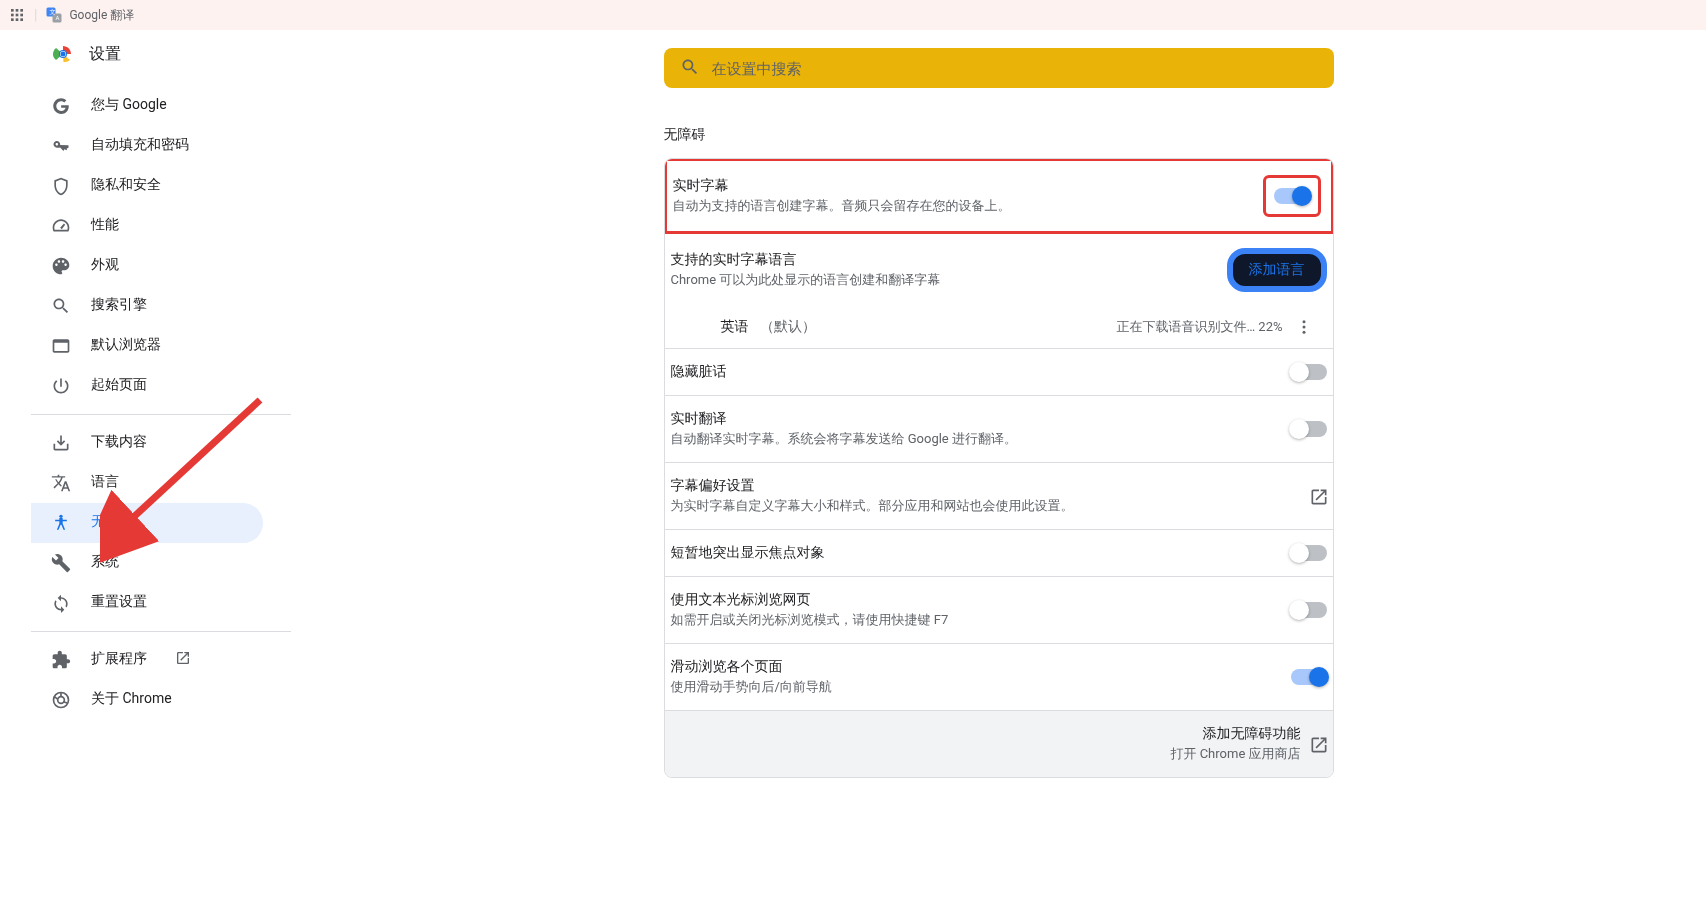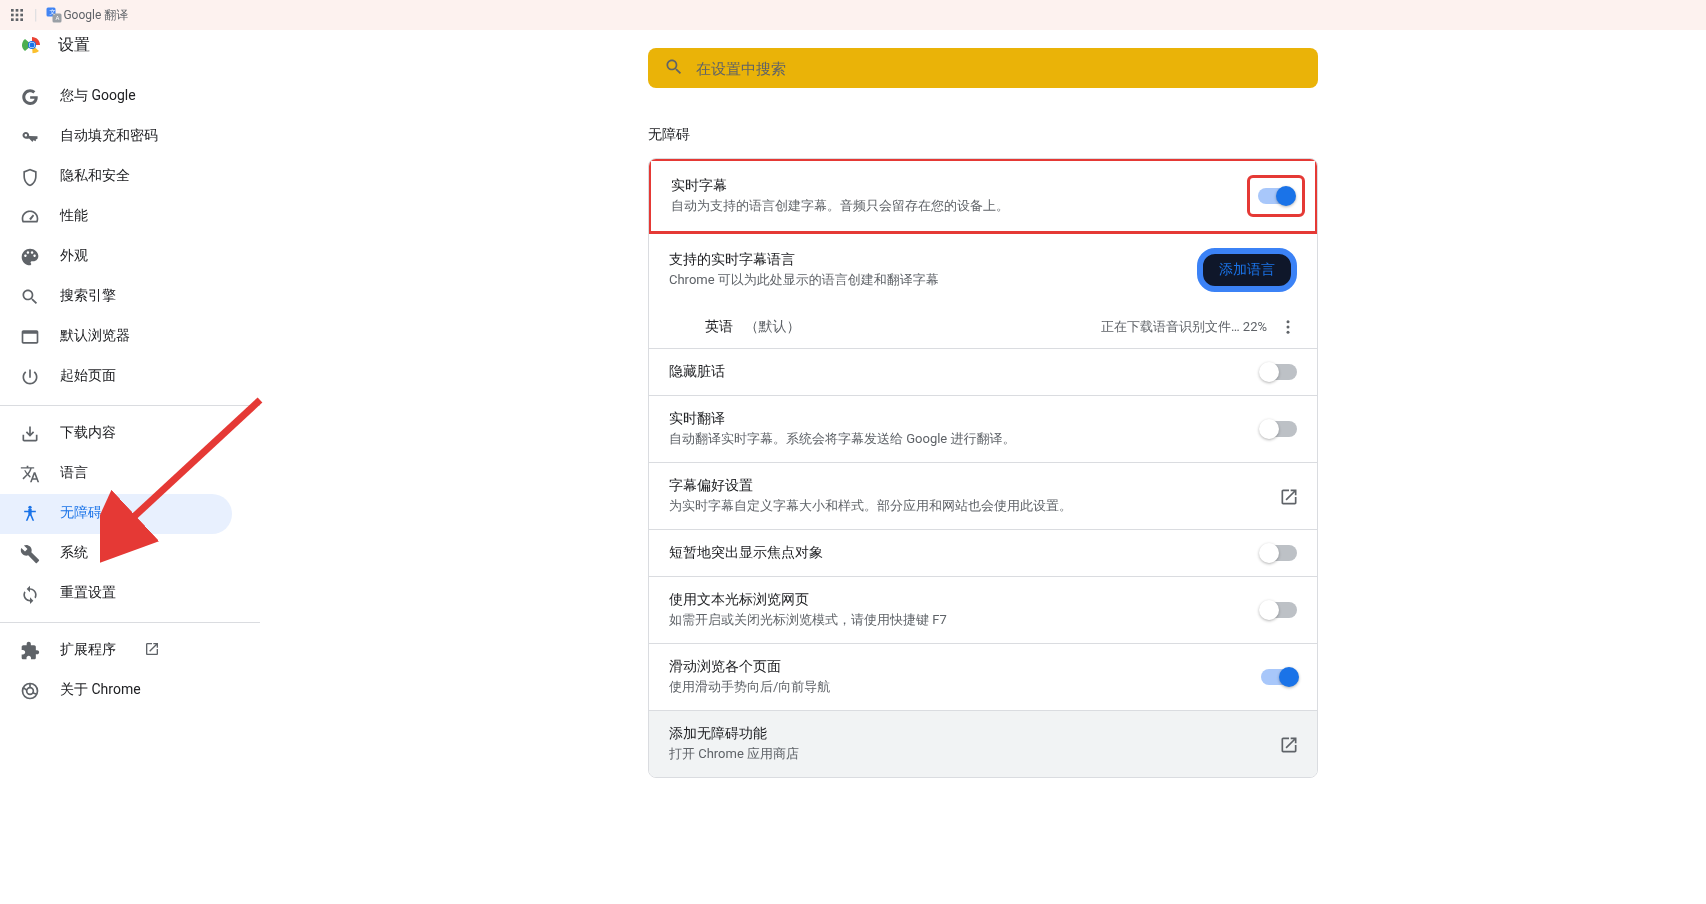--- a/index.html
+++ b/index.html
@@ -1,26 +1,26 @@
 <!DOCTYPE html>
 <html><head>
   <meta charset="utf-8">
   <style>
     * { box-sizing: border-box; margin: 0; padding: 0; }
     body { font-family: -apple-system, "Segoe UI", Roboto, "Microsoft YaHei", sans-serif; font-size: 14px; color: #202124; background: #fff; }
 
     .topbar { height: 30px; background: #fdf2ef; display: flex; align-items: center; padding-left: 8px; gap: 8px; }
     .topbar-apps { width: 18px; height: 18px; display: flex; align-items: center; justify-content: center; }
     .topbar-sep { color: #dadce0; }
-    .topbar-item { display: flex; align-items: center; font-size: 12px; color: #5f6368; }
+    .topbar-item { display: flex; align-items: center; gap: 6px; font-size: 12px; color: #5f6368; }
     .translate-icon { width: 18px; height: 18px; }
 
     .main-wrapper { display: flex; }
 
-    .sidebar { width: 260px; padding-top: 3px; }
+    .sidebar { width: 260px; padding-top: 12px; margin-left: 31px; }
     .settings-header { display: flex; align-items: center; gap: 14px; padding: 0 20px 20px 20px; }
     .chrome-logo { width: 24px; height: 24px; }
     .settings-title { font-size: 16px; font-weight: 500; }
 
     .nav-list { padding: 0; }
     .nav-item { display: flex; align-items: flex-start; gap: 20px; padding: 10px 20px; cursor: pointer; color: #202124; border-radius: 0 20px 20px 0; margin-right: 28px; }
     .nav-item.active { background: #e8f0fe; color: #1a73e8; }
     .nav-item.active .nav-icon svg path, .nav-item.active .nav-icon svg circle { fill: #1a73e8; }
     .nav-icon { width: 20px; height: 20px; display: flex; align-items: center; justify-content: center; color: #5f6368; }
     .nav-item.active .nav-icon { color: #1a73e8; }
@@ -29,23 +29,23 @@
     .ext-open { margin-left: 8px; color: #5f6368; }
 
     .content { flex: 1; padding: 18px 0 40px 0; display: flex; flex-direction: column; align-items: center; }
     .search-box { width: 670px; height: 40px; background: #eab308; border-radius: 8px; display: flex; align-items: center; padding: 16px 16px; gap: 12px; }
     .search-box input { flex: 1; border: none; background: transparent; outline: none; font-size: 15px; color: #5f6368; }
     .search-box input::placeholder { color: #5f6368; }
 
     .section-title { width: 670px; font-size: 14px; font-weight: 500; margin-top: 38px; margin-bottom: 14px; }
 
     .card { width: 670px; border: 1px solid #dadce0; border-radius: 8px; overflow: hidden; background: #fff; }
-    .row { padding: 14px 20px; display: flex; align-items: center; justify-content: space-between; border-bottom: 1px solid #dadce0; gap: 8px; }
+    .row { padding: 14px 6px; display: flex; align-items: center; justify-content: space-between; border-bottom: 1px solid #dadce0; gap: 8px; }
     .row:last-child { border-bottom: none; }
-    .row.hovered { background: #f1f3f4; }
+    .row.hovered { background: #f1f3f4; text-align: right; }
     .row-text { flex: 1; }
     .row-title { font-size: 14px; color: #202124; }
     .row-desc { font-size: 13px; color: #5f6368; margin-top: 2px; }
     .highlight-toggle-box { border: 3px solid #e53935; padding: 10px 8px; border-radius: 6px; }
 
     .sub-row { padding: 12px 20px 12px 56px; display: flex; justify-content: space-between; border-bottom: 1px solid #dadce0; }
     .lang-name { font-size: 14px; color: #202124; }
     .download-text { font-size: 13px; color: #5f6368; }
     .more-icon { width: 18px; height: 18px; margin-left: 12px; cursor: pointer; color: #5f6368; }
 

